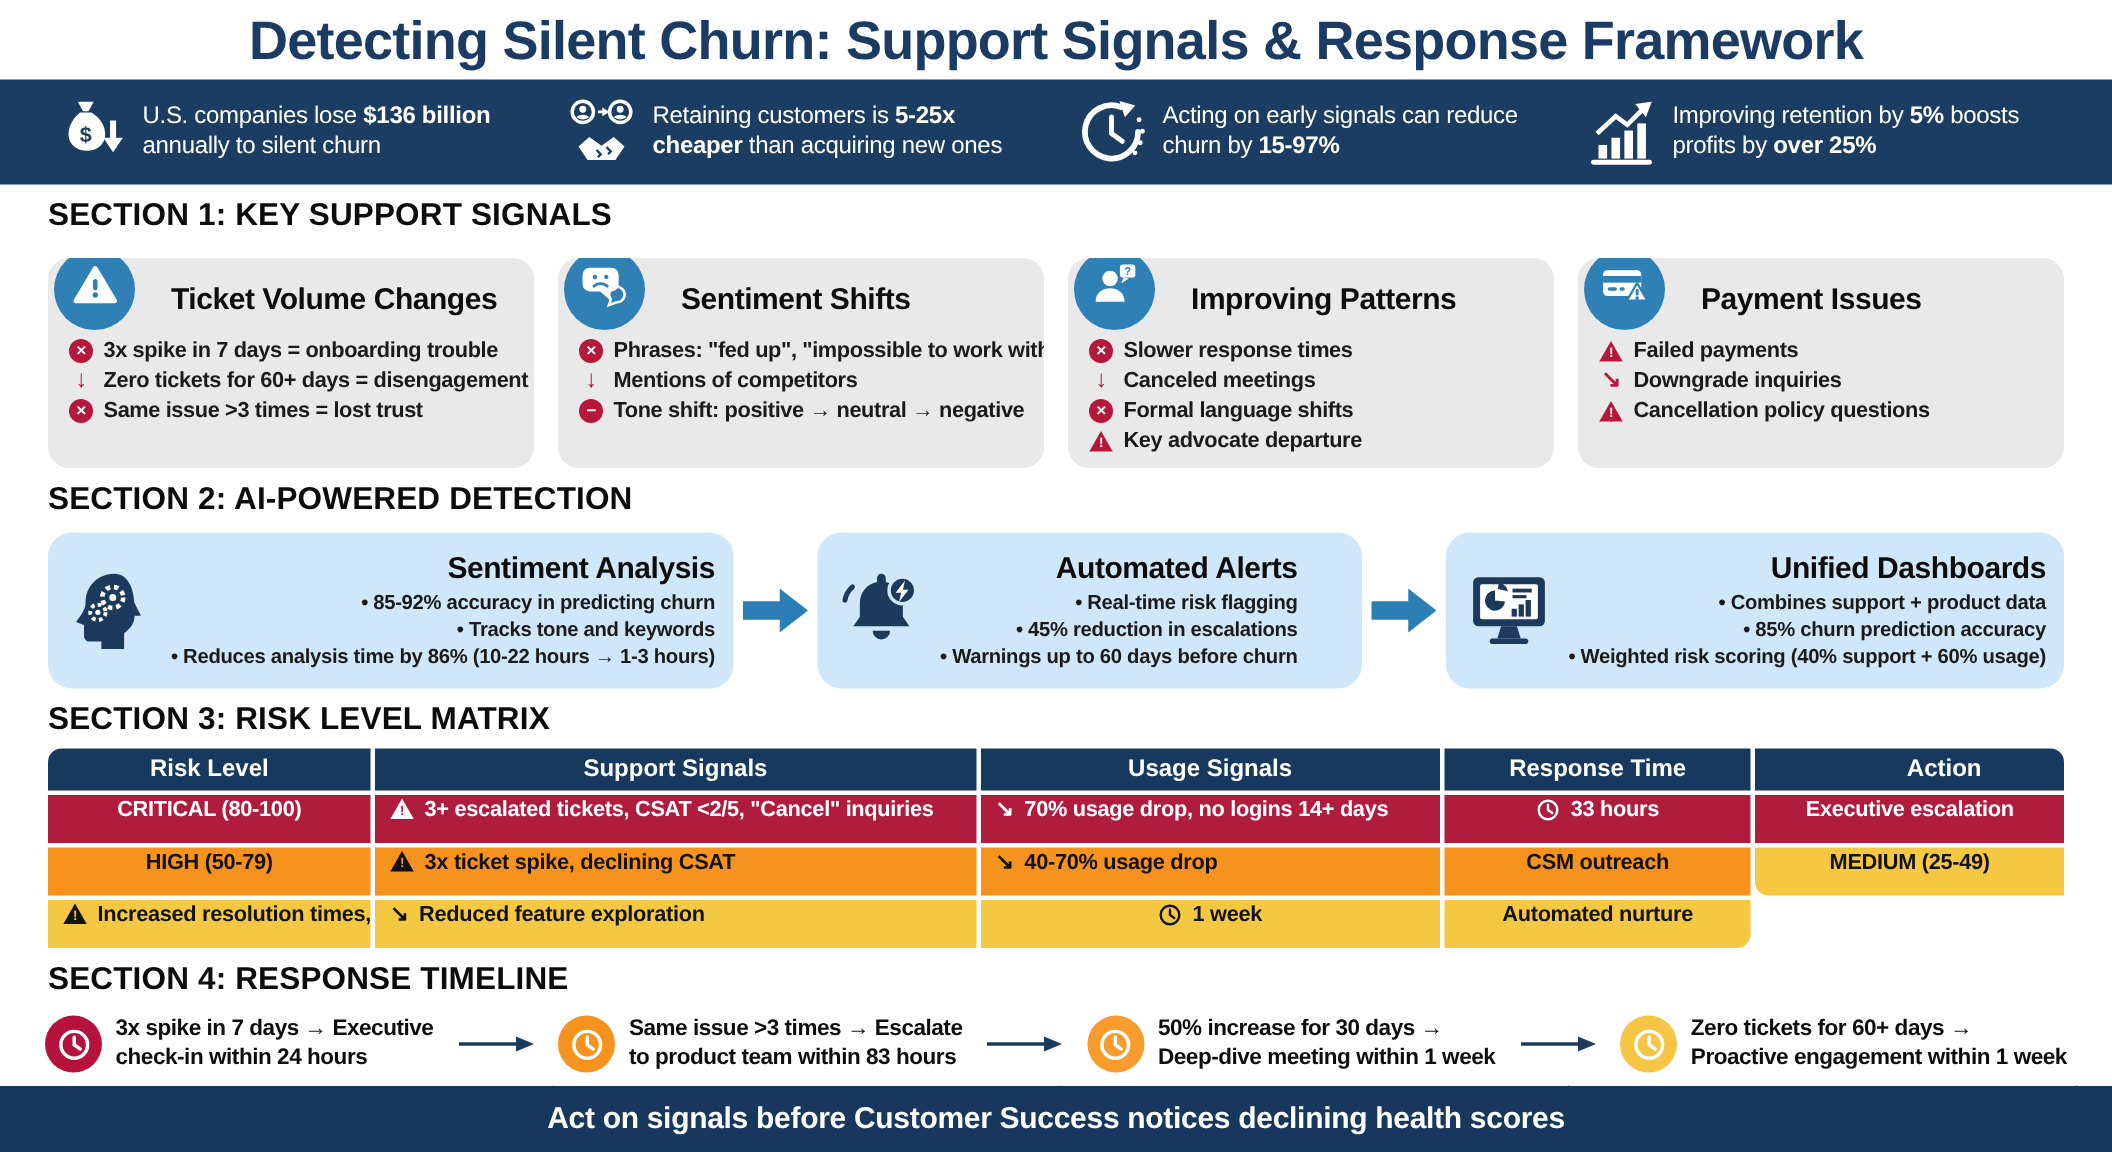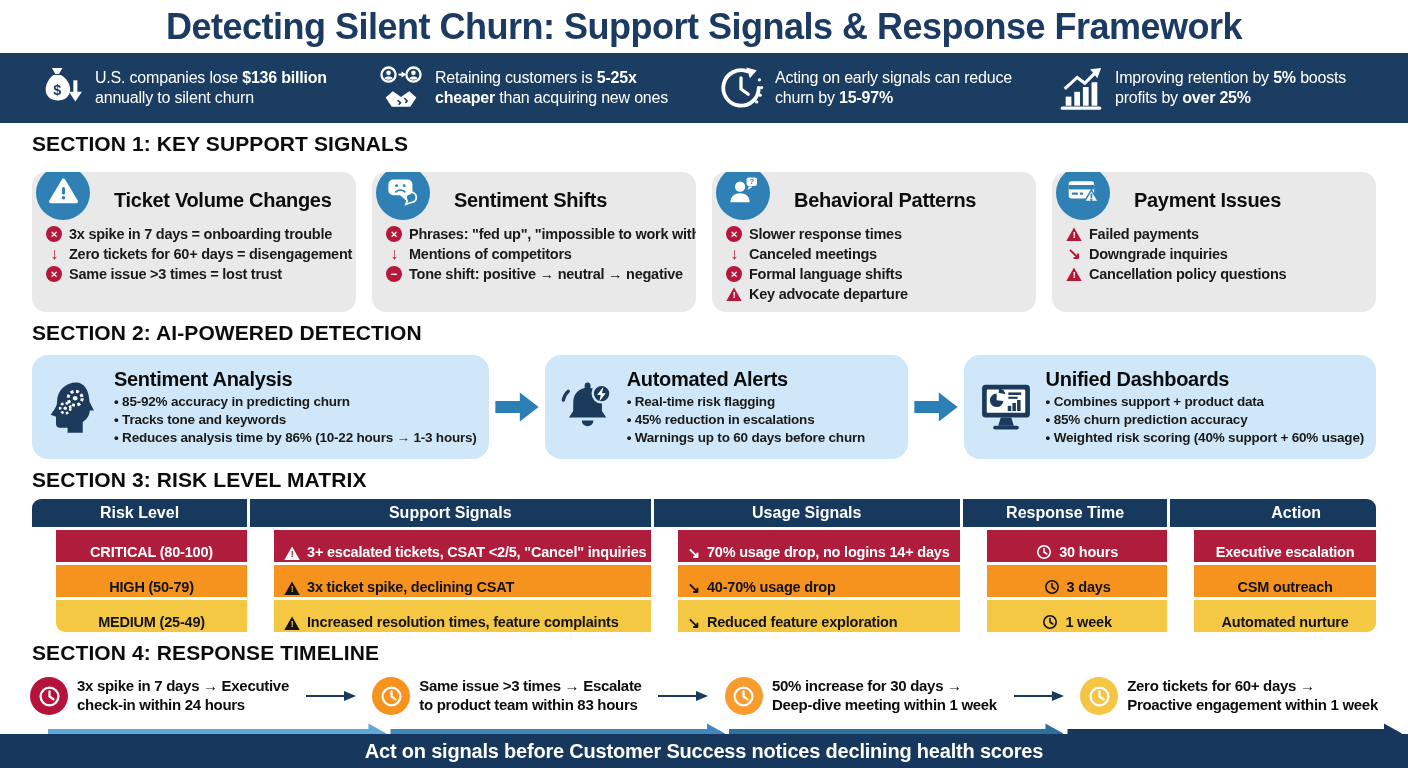--- a/index.html
+++ b/index.html
@@ -31,38 +31,38 @@
         color:#1a1a1a;letter-spacing:-0.25px;white-space:nowrap;}
   .gc{flex:none;width:16px;height:16px;border-radius:50%;background:#b5183a;color:#fff;
       display:flex;align-items:center;justify-content:center;font-size:11.5px;font-weight:800;line-height:1;}
   .ga{flex:none;width:16px;text-align:center;color:#b5183a;font-weight:800;font-size:16px;line-height:1;}
   .gt{flex:none;width:16px;height:14px;clip-path:polygon(50% 0,100% 100%,0 100%);
       background:#b5183a;color:#fff;font-size:9px;font-weight:800;
       display:flex;align-items:flex-end;justify-content:center;line-height:1.3;}
   
   .ai-row{display:flex;align-items:stretch;margin:10px 32px 0;height:104px;}
   .ai-box{background:#cfe7f8;border-radius:16px;display:flex;align-items:center;
-          gap:12px;padding:8px 12px 8px 14px;}
+          gap:12px;padding:8px 12px 8px 14px;text-align:right;}
   .ai-icon{flex:none;display:flex;}
   .ai-icon svg{width:56px;height:56px;}
   .ai-title{font-size:20px;font-weight:800;color:#0d0d0d;letter-spacing:-0.3px;margin-bottom:2px;}
   .ai-line{font-size:13.5px;font-weight:700;color:#1a1a1a;line-height:1.32;
            letter-spacing:-0.2px;white-space:nowrap;}
   .ai-line::before{content:"• ";}
   .ai-arrow{flex:none;width:56px;display:flex;align-items:center;justify-content:center;}
   .ai-arrow svg{width:44px;height:32px;}
   
   .risk-table{margin:7px 32px 0;display:grid;
               grid-template-columns:16% 29.8% 22.8% 15.2% 1fr;gap:3px;}
   .th{background:#17395e;color:#fff;font-size:16px;font-weight:800;text-align:center;
       padding:5px 2px;display:flex;align-items:center;justify-content:center;}
   .th:first-child{border-top-left-radius:9px;}
   .th:nth-child(5){border-top-right-radius:9px;padding-left:48px;}
-  .td{min-height:28px;display:flex;align-items:flex-end;font-size:14.5px;font-weight:700;
-      padding:2px 10px;letter-spacing:-0.2px;white-space:nowrap;overflow:hidden;margin-left:24px;}
+  .td{min-height:28px;display:flex;align-items:flex-start;font-size:14.5px;font-weight:700;
+      padding:2px 10px;letter-spacing:-0.2px;white-space:nowrap;overflow:hidden;}
   .td.center{justify-content:center;padding:2px 4px;}
   .td .icon-gap{margin-right:7px;flex:none;display:flex;align-items:center;}
   .td .clock svg{width:16px;height:16px;display:block;}
   .tri-t{width:16px;height:14px;clip-path:polygon(50% 0,100% 100%,0 100%);
          display:flex;align-items:flex-end;justify-content:center;
          font-size:9px;font-weight:800;line-height:1.3;}
   .zig{font-weight:800;font-size:15px;line-height:1;}
   .corner-bl{border-bottom-left-radius:9px;}
   .corner-br{border-bottom-right-radius:9px;}
   
@@ -71,21 +71,21 @@
   .step-circle{width:38px;height:38px;border-radius:50%;flex:none;color:#fff;
                display:flex;align-items:center;justify-content:center;}
   .step-circle svg{width:23px;height:23px;}
   .step-text{font-size:15px;font-weight:700;line-height:1.22;color:#0d0d0d;
              letter-spacing:-0.3px;white-space:nowrap;}
   .connector{flex:none;display:flex;align-items:center;}
   .connector svg{width:50px;height:12px;}
   .arrowbar{margin:4px 6px 0 48px;}
   .arrowbar svg{width:100%;height:21px;display:block;}
   
-  .footer{position:absolute;left:0;right:0;bottom:0;height:34px;background:#17375c;
+  .footer{position:absolute;left:0;right:0;bottom:0;height:44px;background:#17375c;
           display:flex;align-items:center;justify-content:center;}
   .footer span{color:#fff;font-size:20px;font-weight:700;letter-spacing:-0.2px;}
 </style>
 </head>
 <body>
 
 <div class="page">
   <h1 class="title">Detecting Silent Churn: Support Signals &amp; Response Framework</h1>
   <div class="statsbar" id="statsbar">
       <div class="stat">
@@ -204,21 +204,21 @@
       <div class="card">
         <div class="card-badge">
           <span><svg viewBox="0 0 48 48">
               <circle cx="19" cy="17" r="7.5" fill="#fff"></circle>
               <path d="M5 39.5c0-8.5 6.3-13 14-13s14 4.5 14 13z" fill="#fff"></path>
               <rect x="28.5" y="3.5" width="15" height="12.5" rx="3" fill="#fff"></rect>
               <path d="M32 16l-2.2 5.8L37 17z" fill="#fff"></path>
               <text x="36" y="13.5" font-size="11" font-weight="700" fill="#2e80b5" text-anchor="middle">?</text>
             </svg></span>
         </div>
-        <div class="card-title">Behavioral Patterns</div>
+        <div class="card-title">Improving Patterns</div>
         <div class="card-items">
           <div class="item">
             <span class="gc">×</span>
             <span>Slower response times</span>
           </div>
           <div class="item">
             <span class="ga">↓</span>
             <span>Canceled meetings</span>
           </div>
           <div class="item">
@@ -352,46 +352,37 @@
         <span class="icon-gap zig">↘</span>
         <span>70% usage drop, no logins 14+ days</span>
       </div>
       <div class="td center" style="background: rgb(176, 29, 60); color: rgb(255, 255, 255);">
         <span class="icon-gap clock">
           <svg viewBox="0 0 24 24">
             <circle cx="12" cy="12" r="9.3" fill="none" stroke="currentColor" stroke-width="2.4"></circle>
             <path d="M12 6.8V12l4.2 3" fill="none" stroke="currentColor" stroke-width="2.4" stroke-linecap="round"></path>
           </svg>
         </span>
-        <span>30 hours</span>
+        <span>33 hours</span>
       </div>
       <div class="td center" style="background: rgb(176, 29, 60); color: rgb(255, 255, 255);">
         <span>Executive escalation</span>
       </div>
       <div class="td center" style="background: rgb(246, 146, 30); color: rgb(19, 19, 19);">
         <span>HIGH (50-79)</span>
       </div>
       <div class="td " style="background: rgb(246, 146, 30); color: rgb(19, 19, 19);">
         <span class="icon-gap">
           <span class="tri-t" style="background: rgb(19, 19, 19); color: rgb(246, 146, 30);">!</span>
         </span>
         <span>3x ticket spike, declining CSAT</span>
       </div>
       <div class="td " style="background: rgb(246, 146, 30); color: rgb(19, 19, 19);">
         <span class="icon-gap zig">↘</span>
         <span>40-70% usage drop</span>
-      </div>
-      <div class="td center" style="background: rgb(246, 146, 30); color: rgb(19, 19, 19);">
-        <span class="icon-gap clock">
-          <svg viewBox="0 0 24 24">
-            <circle cx="12" cy="12" r="9.3" fill="none" stroke="currentColor" stroke-width="2.4"></circle>
-            <path d="M12 6.8V12l4.2 3" fill="none" stroke="currentColor" stroke-width="2.4" stroke-linecap="round"></path>
-          </svg>
-        </span>
-        <span>3 days</span>
       </div>
       <div class="td center" style="background: rgb(246, 146, 30); color: rgb(19, 19, 19);">
         <span>CSM outreach</span>
       </div>
       <div class="td center corner-bl" style="background: rgb(245, 200, 67); color: rgb(19, 19, 19);">
         <span>MEDIUM (25-49)</span>
       </div>
       <div class="td " style="background: rgb(245, 200, 67); color: rgb(19, 19, 19);">
         <span class="icon-gap">
           <span class="tri-t" style="background: rgb(19, 19, 19); color: rgb(245, 200, 67);">!</span>

